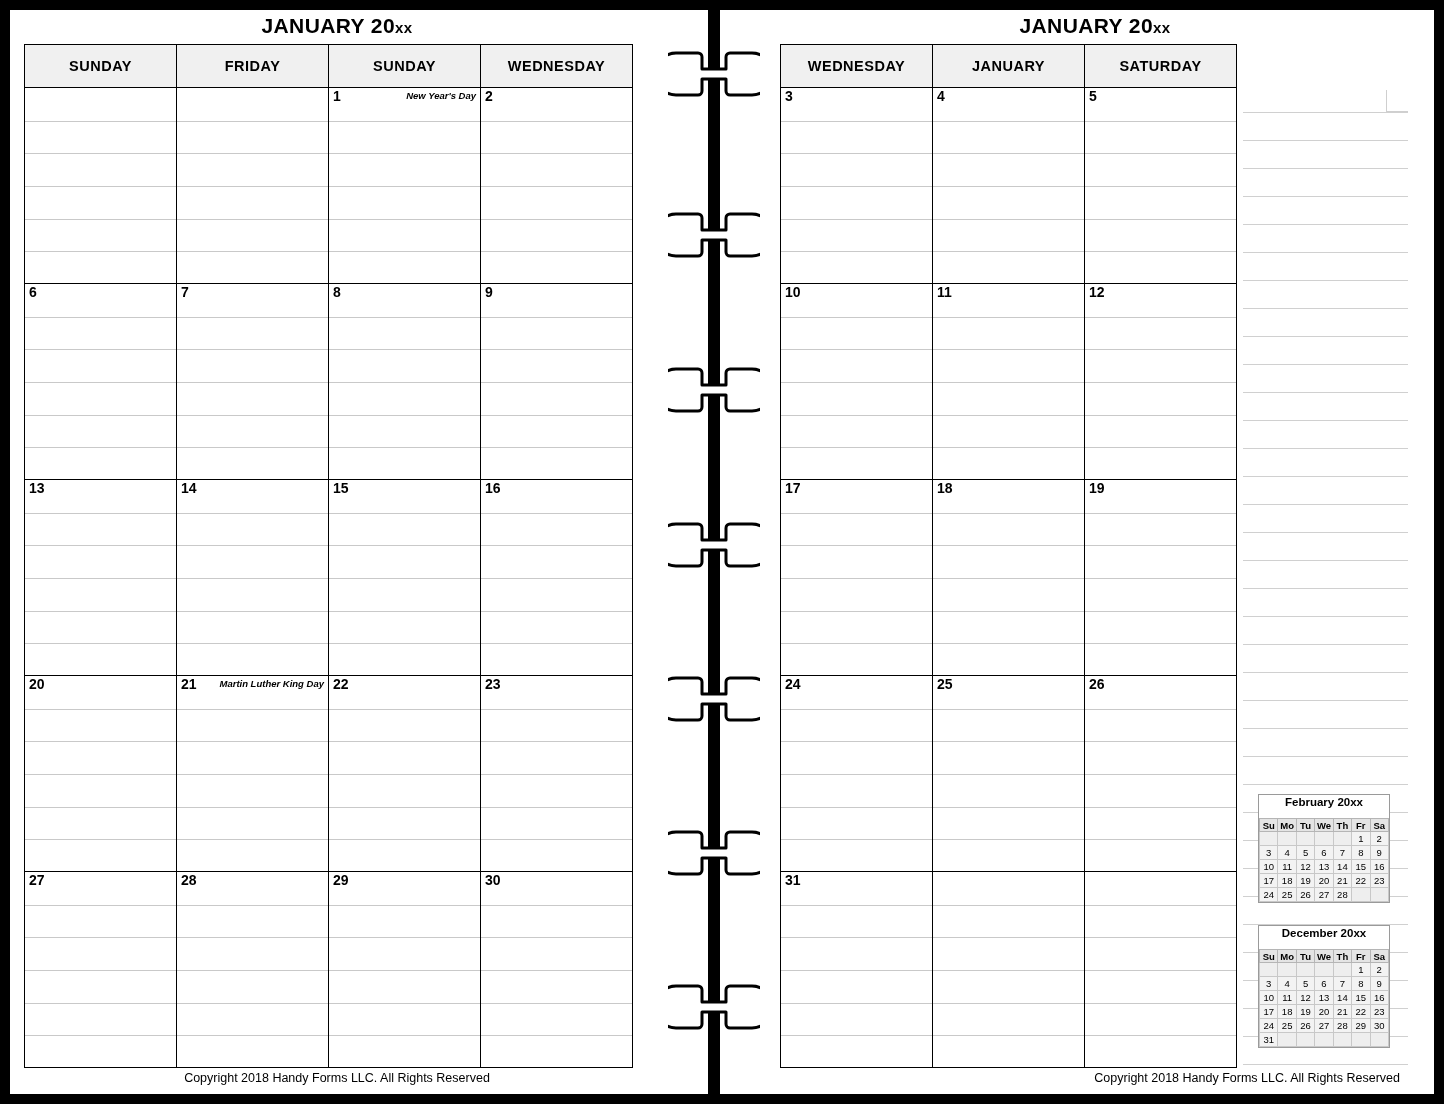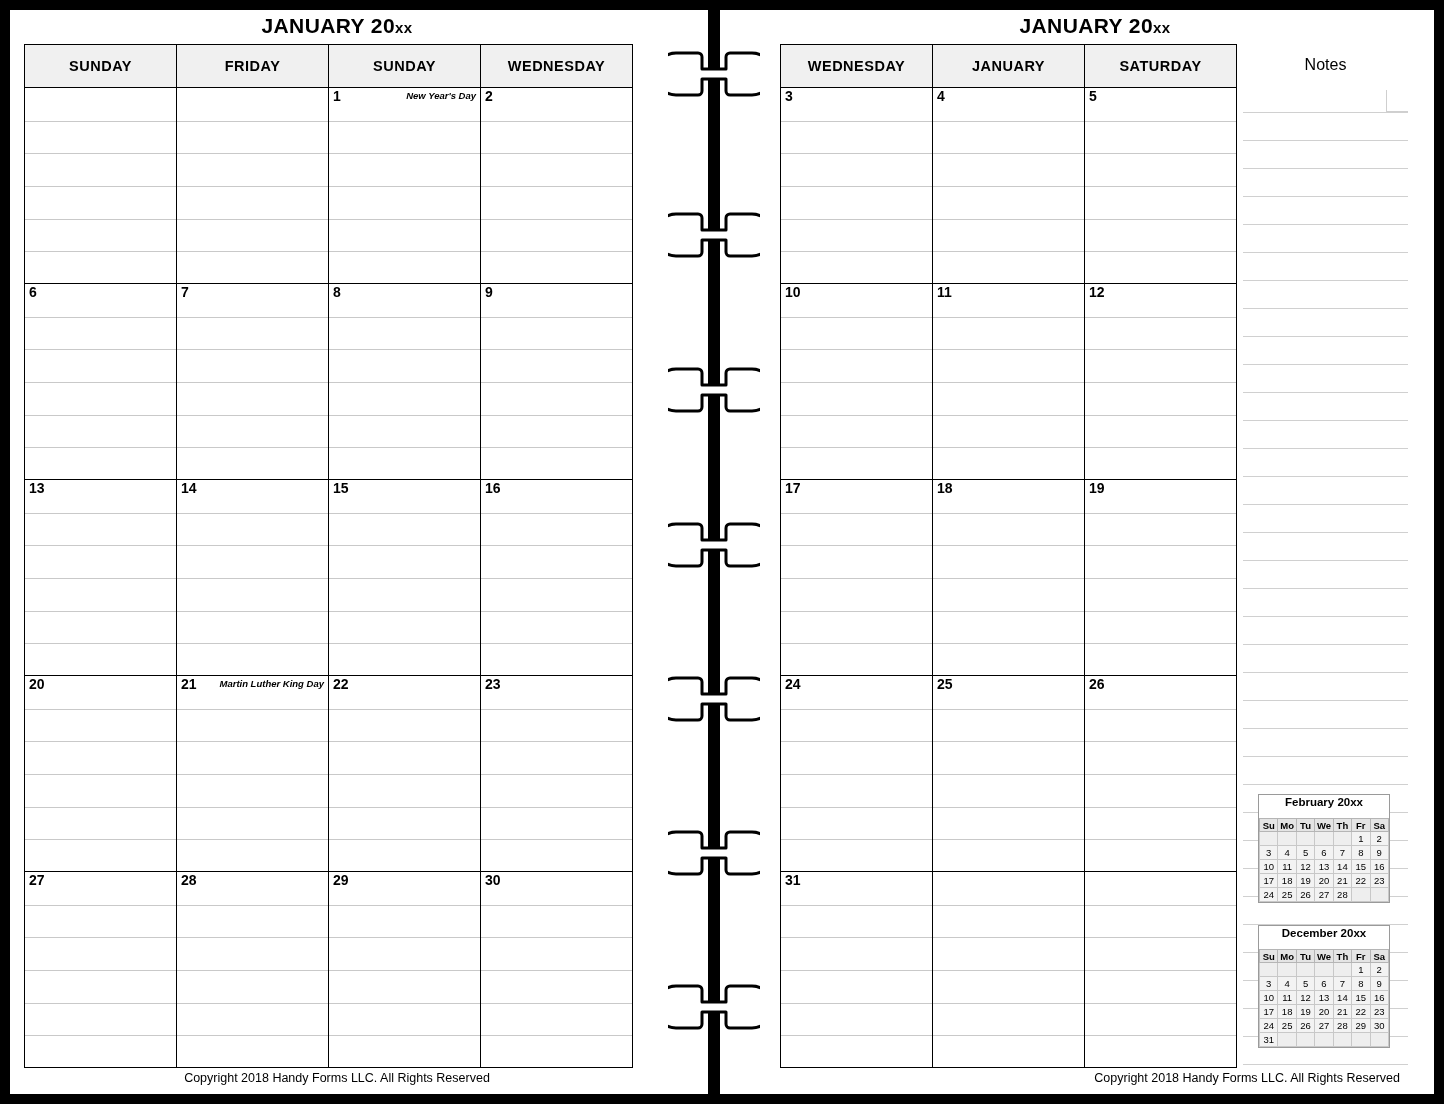--- a/index.html
+++ b/index.html
@@ -658,21 +658,20 @@
                 <i style="top: 163px;"></i>
               </div>
             </td>
           </tr>
         </tbody>
       </table>
     <div class="copyright-right">Copyright 2018 Handy Forms LLC. All Rights Reserved</div>
   </div>
 
   <div class="notes-col">
-    <div class="notes-title">Notes</div>
     <div class="notes-lines" id="notes-lines">
         <i style="top: 22px;"></i>
         <i style="top: 50px;"></i>
         <i style="top: 78px;"></i>
         <i style="top: 106px;"></i>
         <i style="top: 134px;"></i>
         <i style="top: 162px;"></i>
         <i style="top: 190px;"></i>
         <i style="top: 218px;"></i>
         <i style="top: 246px;"></i>

